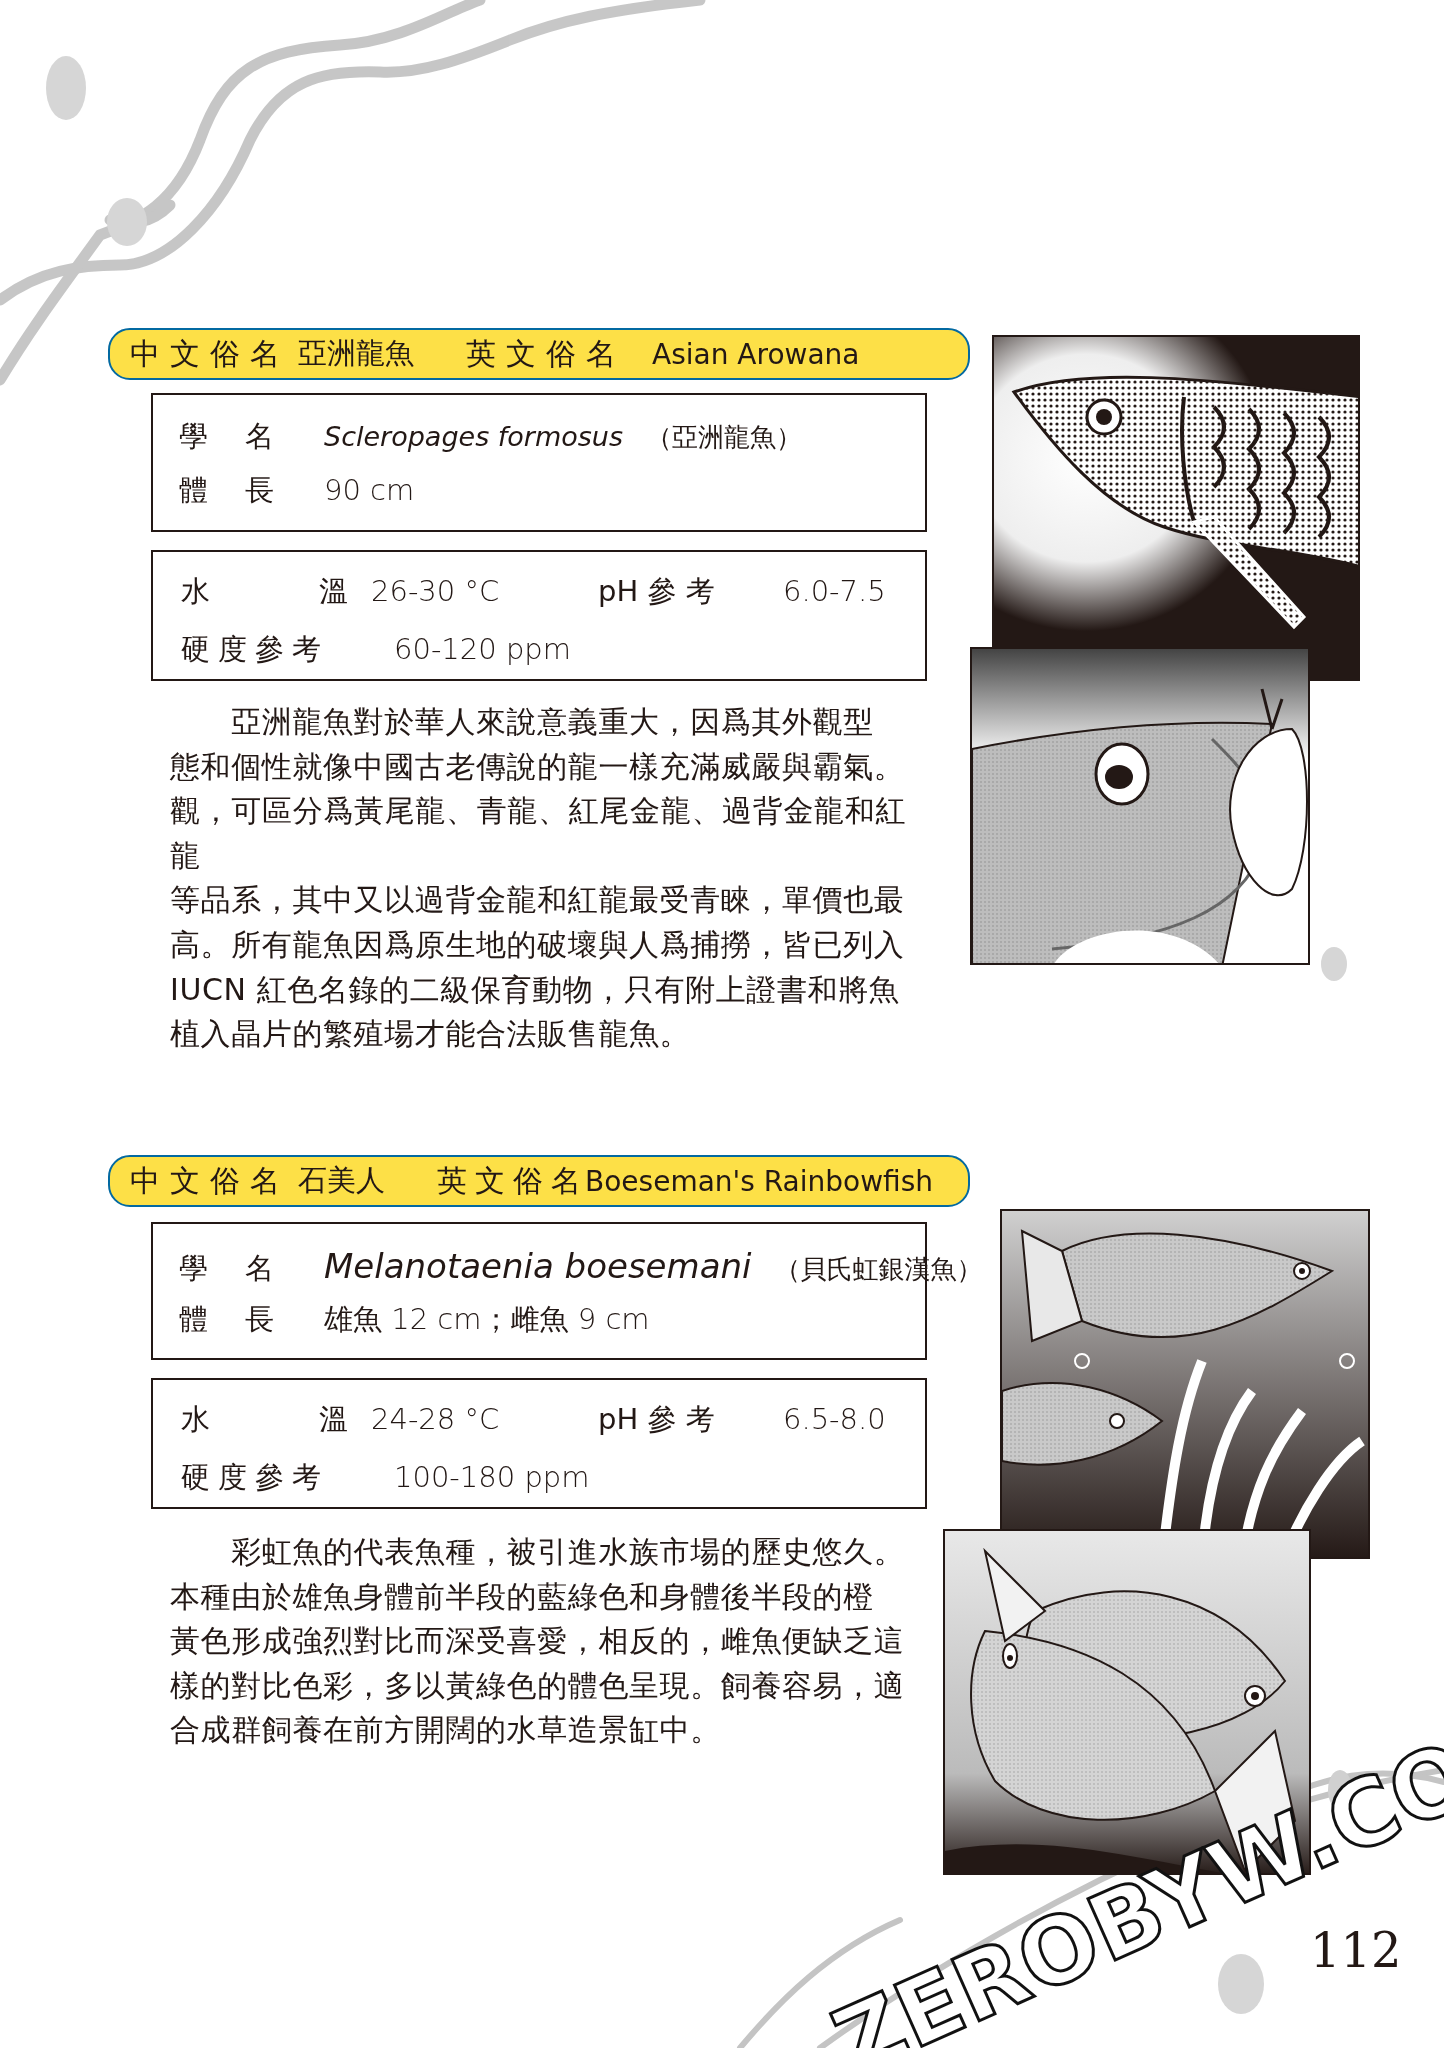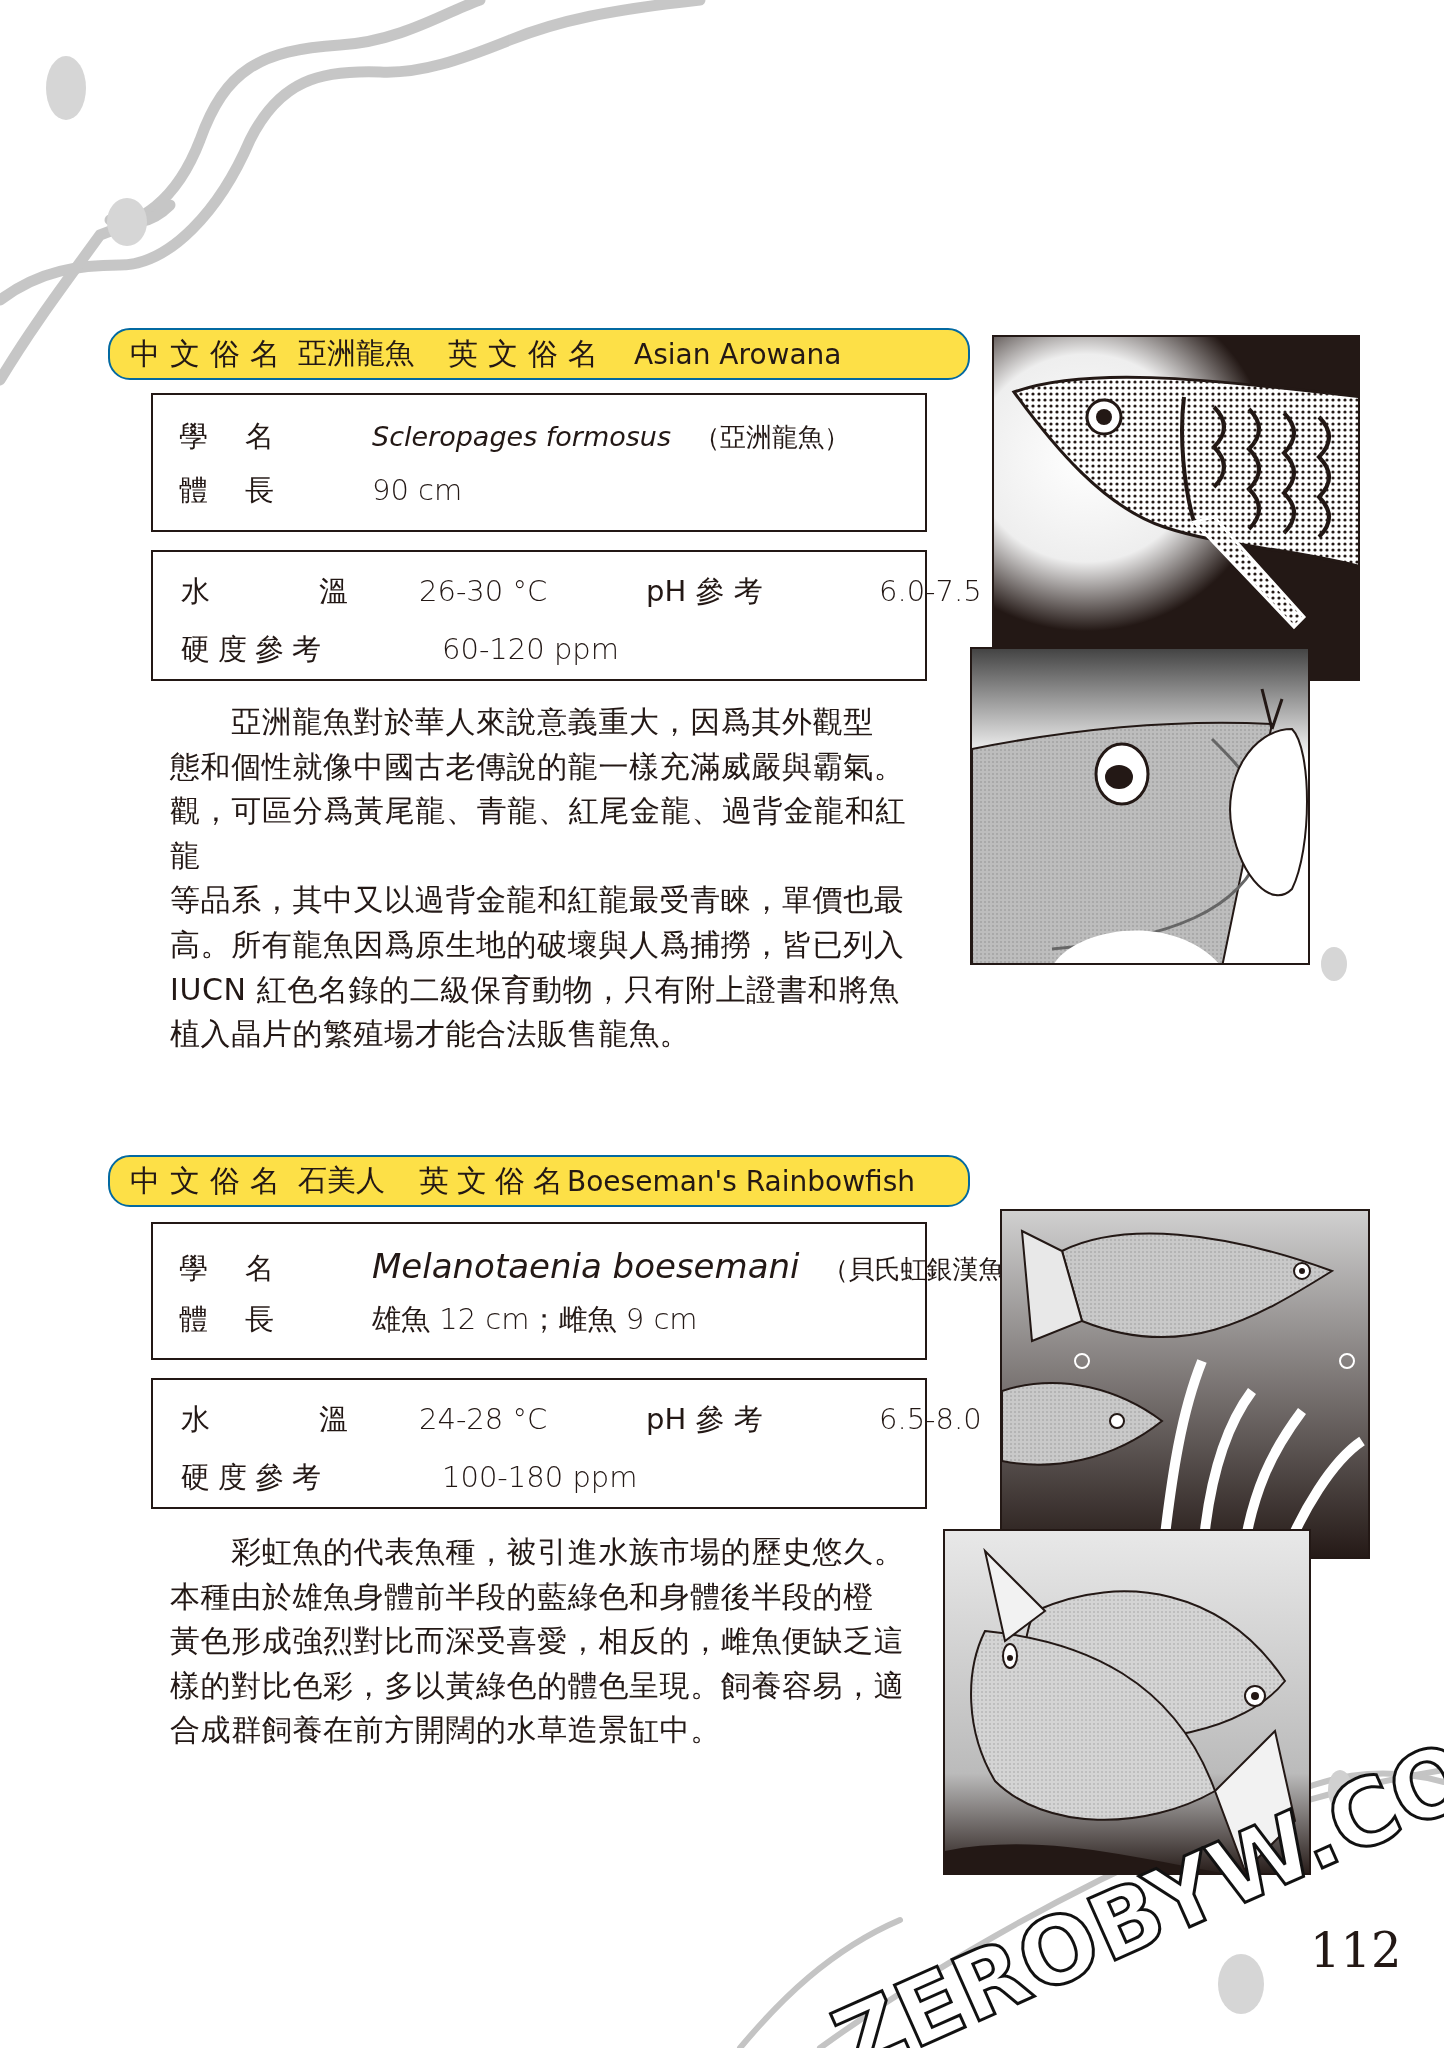--- a/index.html
+++ b/index.html
@@ -3,27 +3,27 @@
 <meta charset="utf-8">
 <style>
   html, body { margin:0; padding:0; }
   body { width:1444px; height:2048px; background:#ffffff; position:relative; overflow:hidden;
          font-family:"DejaVu Sans", "Liberation Sans", sans-serif; color:#231815; }
   svg.deco { position:absolute; left:0; top:0; pointer-events:none; }
 
   .pill { position:absolute; border:2px solid #0369a1; border-radius:22px; background:#fde047;
           display:flex; align-items:center; box-sizing:border-box; padding-left:20px; white-space:nowrap; }
   .pill .lbl { font-size:30px; letter-spacing:10px; }
-  .pill .val { font-size:29px; font-weight:300; margin-right:34px; }
+  .pill .val { font-size:29px; font-weight:300; margin-right:52px; }
   .pill .en  { font-family:"DejaVu Sans", sans-serif; font-size:28px; }
 
   .box { position:absolute; border:2px solid #231815; background:#fff; box-sizing:border-box; }
   .row { position:absolute; display:flex; align-items:baseline; white-space:nowrap;gap:15px; }
   .k { font-size:29px; }
-  .v { font-size:29px; font-weight:300;margin-left:48px; }
+  .v { font-size:29px; font-weight:300; }
   .it { font-style:italic; }
 
   .para { position:absolute; font-size:30px; line-height:44.6px; letter-spacing:0.6px; text-align:justify; }
   .para p { margin:0; }
 
   .panel { position:absolute; border:2px solid #231815; box-sizing:border-box; overflow:hidden; }
 
   .pageno { position:absolute; font-family:"DejaVu Serif", "Liberation Serif", serif; font-size:48px; color:#231815; }
   .wm { position:absolute; font-family:"DejaVu Sans", sans-serif; font-weight:bold;
         color:#fff; -webkit-text-stroke:3px #111; transform-origin:left bottom; white-space:nowrap; }

